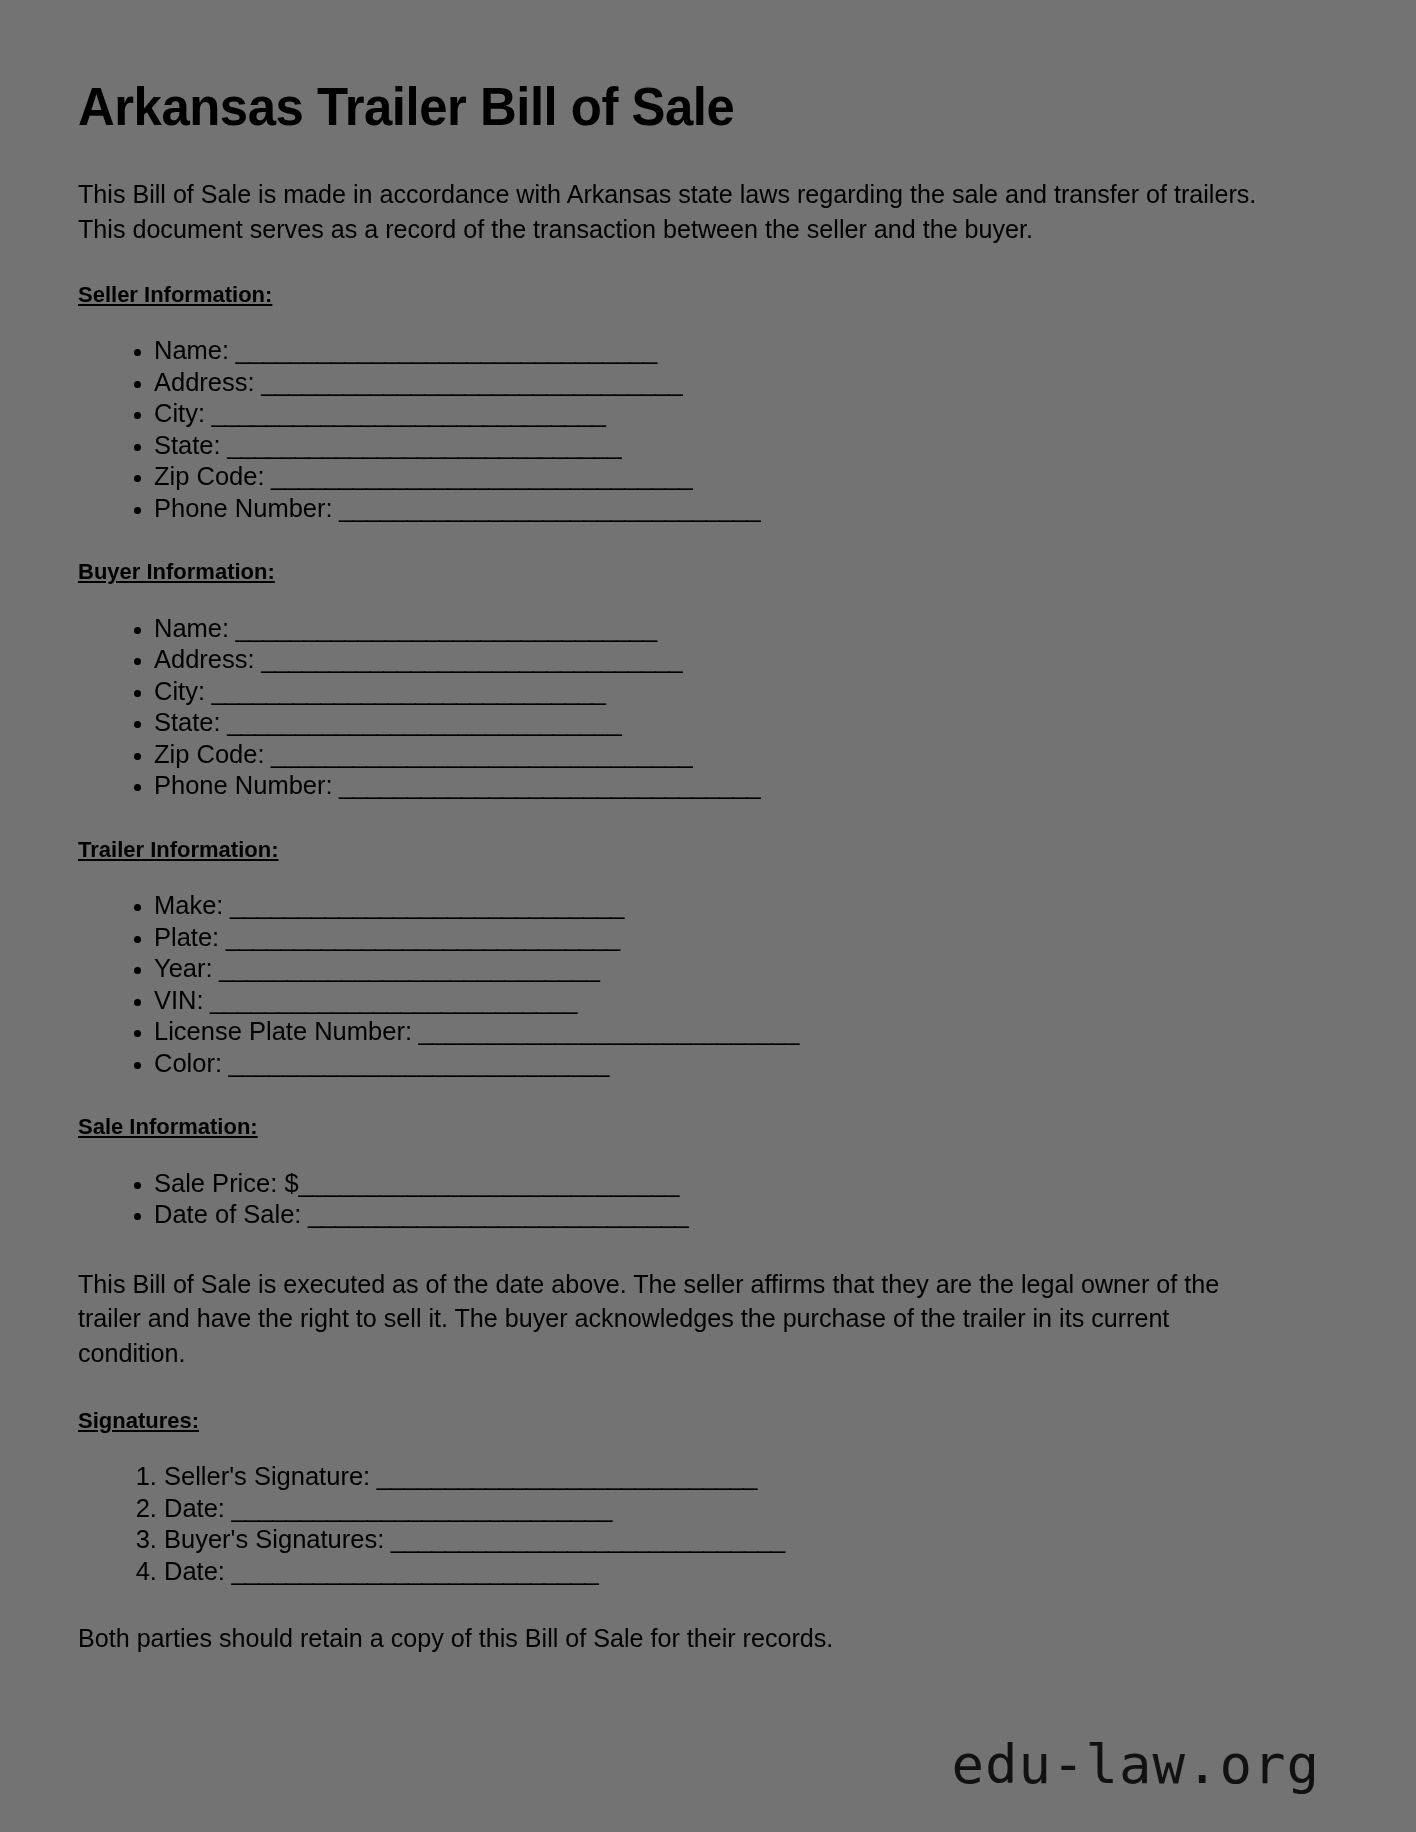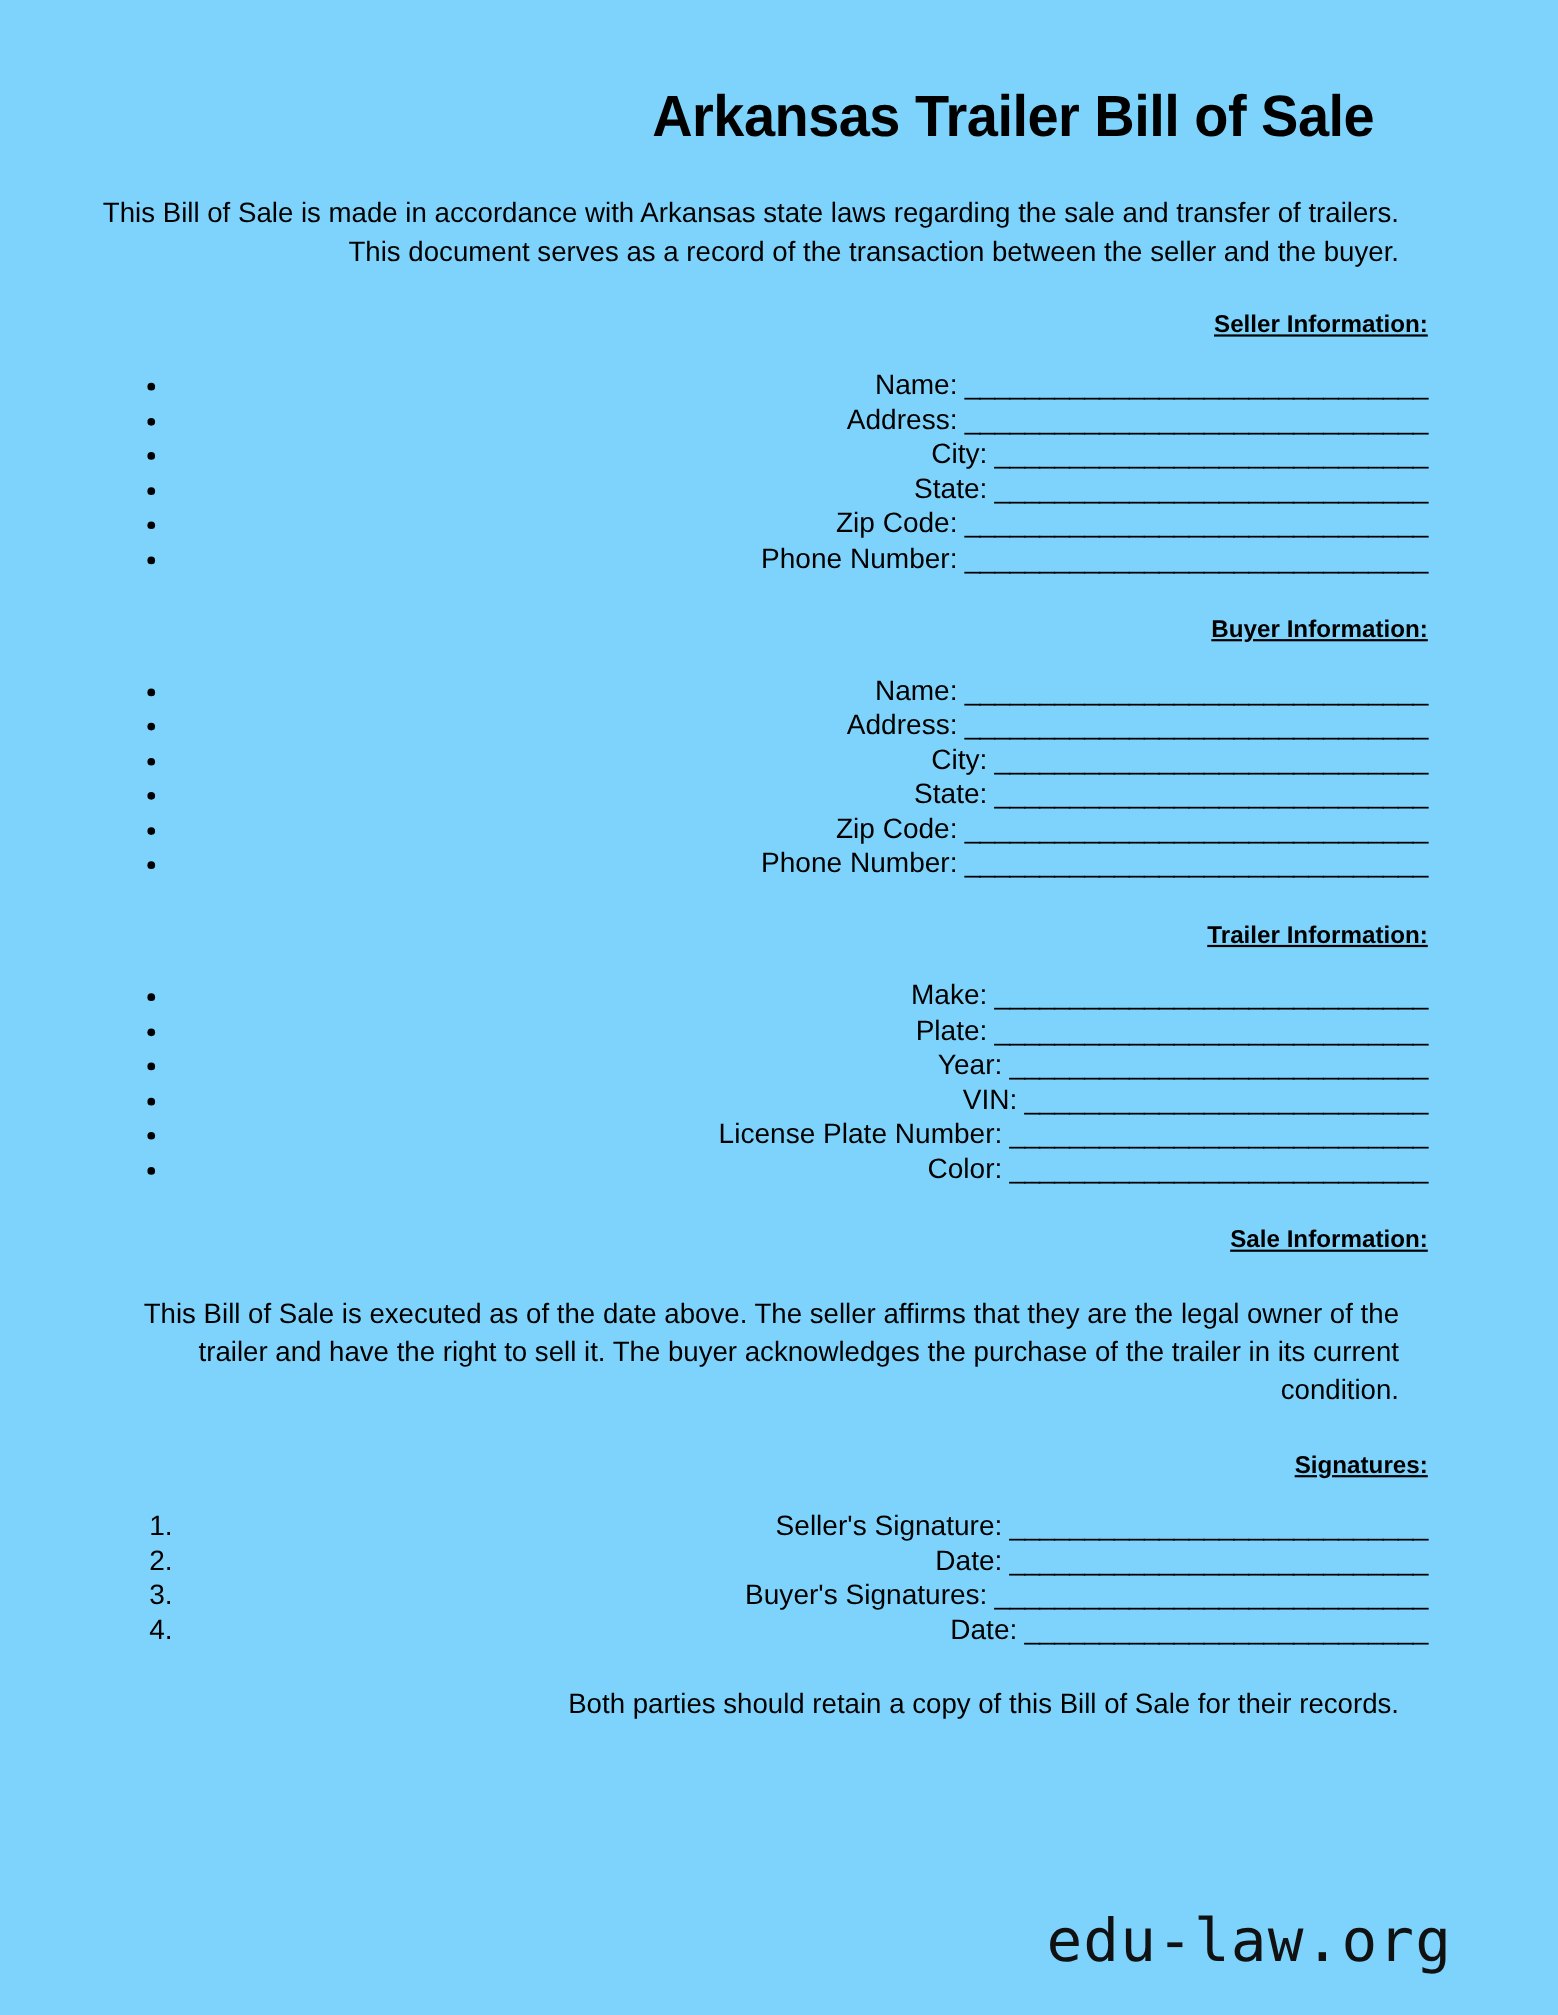--- a/index.html
+++ b/index.html
@@ -13,23 +13,22 @@
     font-family: "Liberation Sans", sans-serif;
     color: #000000;
     -webkit-font-smoothing: antialiased;
   }
   .page {
     position: relative;
     width: 1416px;
     height: 1832px;
     box-sizing: border-box;
     padding: 78px 118px 0 78px;
-    background: #7dd3fc;
+    background: #737373;
     overflow: hidden;
-    text-align: right;
   }
   .doc-title {
     font-size: 53px;
     font-weight: bold;
     letter-spacing: -0.5px;
     line-height: 1.08;
     margin: 0 0 42px 0;
     font-stretch: condensed;
     transform: scaleX(0.96);
     transform-origin: left center;
@@ -120,20 +119,24 @@
   <ul class="field-list">
     <li><span>Make:</span><span class="blank"> _____________________________</span></li>
     <li><span>Plate:</span><span class="blank"> _____________________________</span></li>
     <li><span>Year:</span><span class="blank"> ____________________________</span></li>
     <li><span>VIN:</span><span class="blank"> ___________________________</span></li>
     <li><span>License Plate Number:</span><span class="blank"> ____________________________</span></li>
     <li><span>Color:</span><span class="blank"> ____________________________</span></li>
   </ul>
 
   <h2 class="section-heading">Sale Information:</h2>
+  <ul class="field-list">
+    <li><span>Sale Price: $</span><span class="blank">____________________________</span></li>
+    <li><span>Date of Sale:</span><span class="blank"> ____________________________</span></li>
+  </ul>
 
   <p class="para closing">This Bill of Sale is executed as of the date above. The seller affirms that they are the legal owner of the trailer and have the right to sell it. The buyer acknowledges the purchase of the trailer in its current condition.</p>
 
   <h2 class="section-heading">Signatures:</h2>
   <ol class="field-list">
     <li><span>Seller's Signature:</span><span class="blank"> ____________________________</span></li>
     <li><span>Date:</span><span class="blank"> ____________________________</span></li>
     <li><span>Buyer's Signatures:</span><span class="blank"> _____________________________</span></li>
     <li><span>Date:</span><span class="blank"> ___________________________</span></li>
   </ol>

